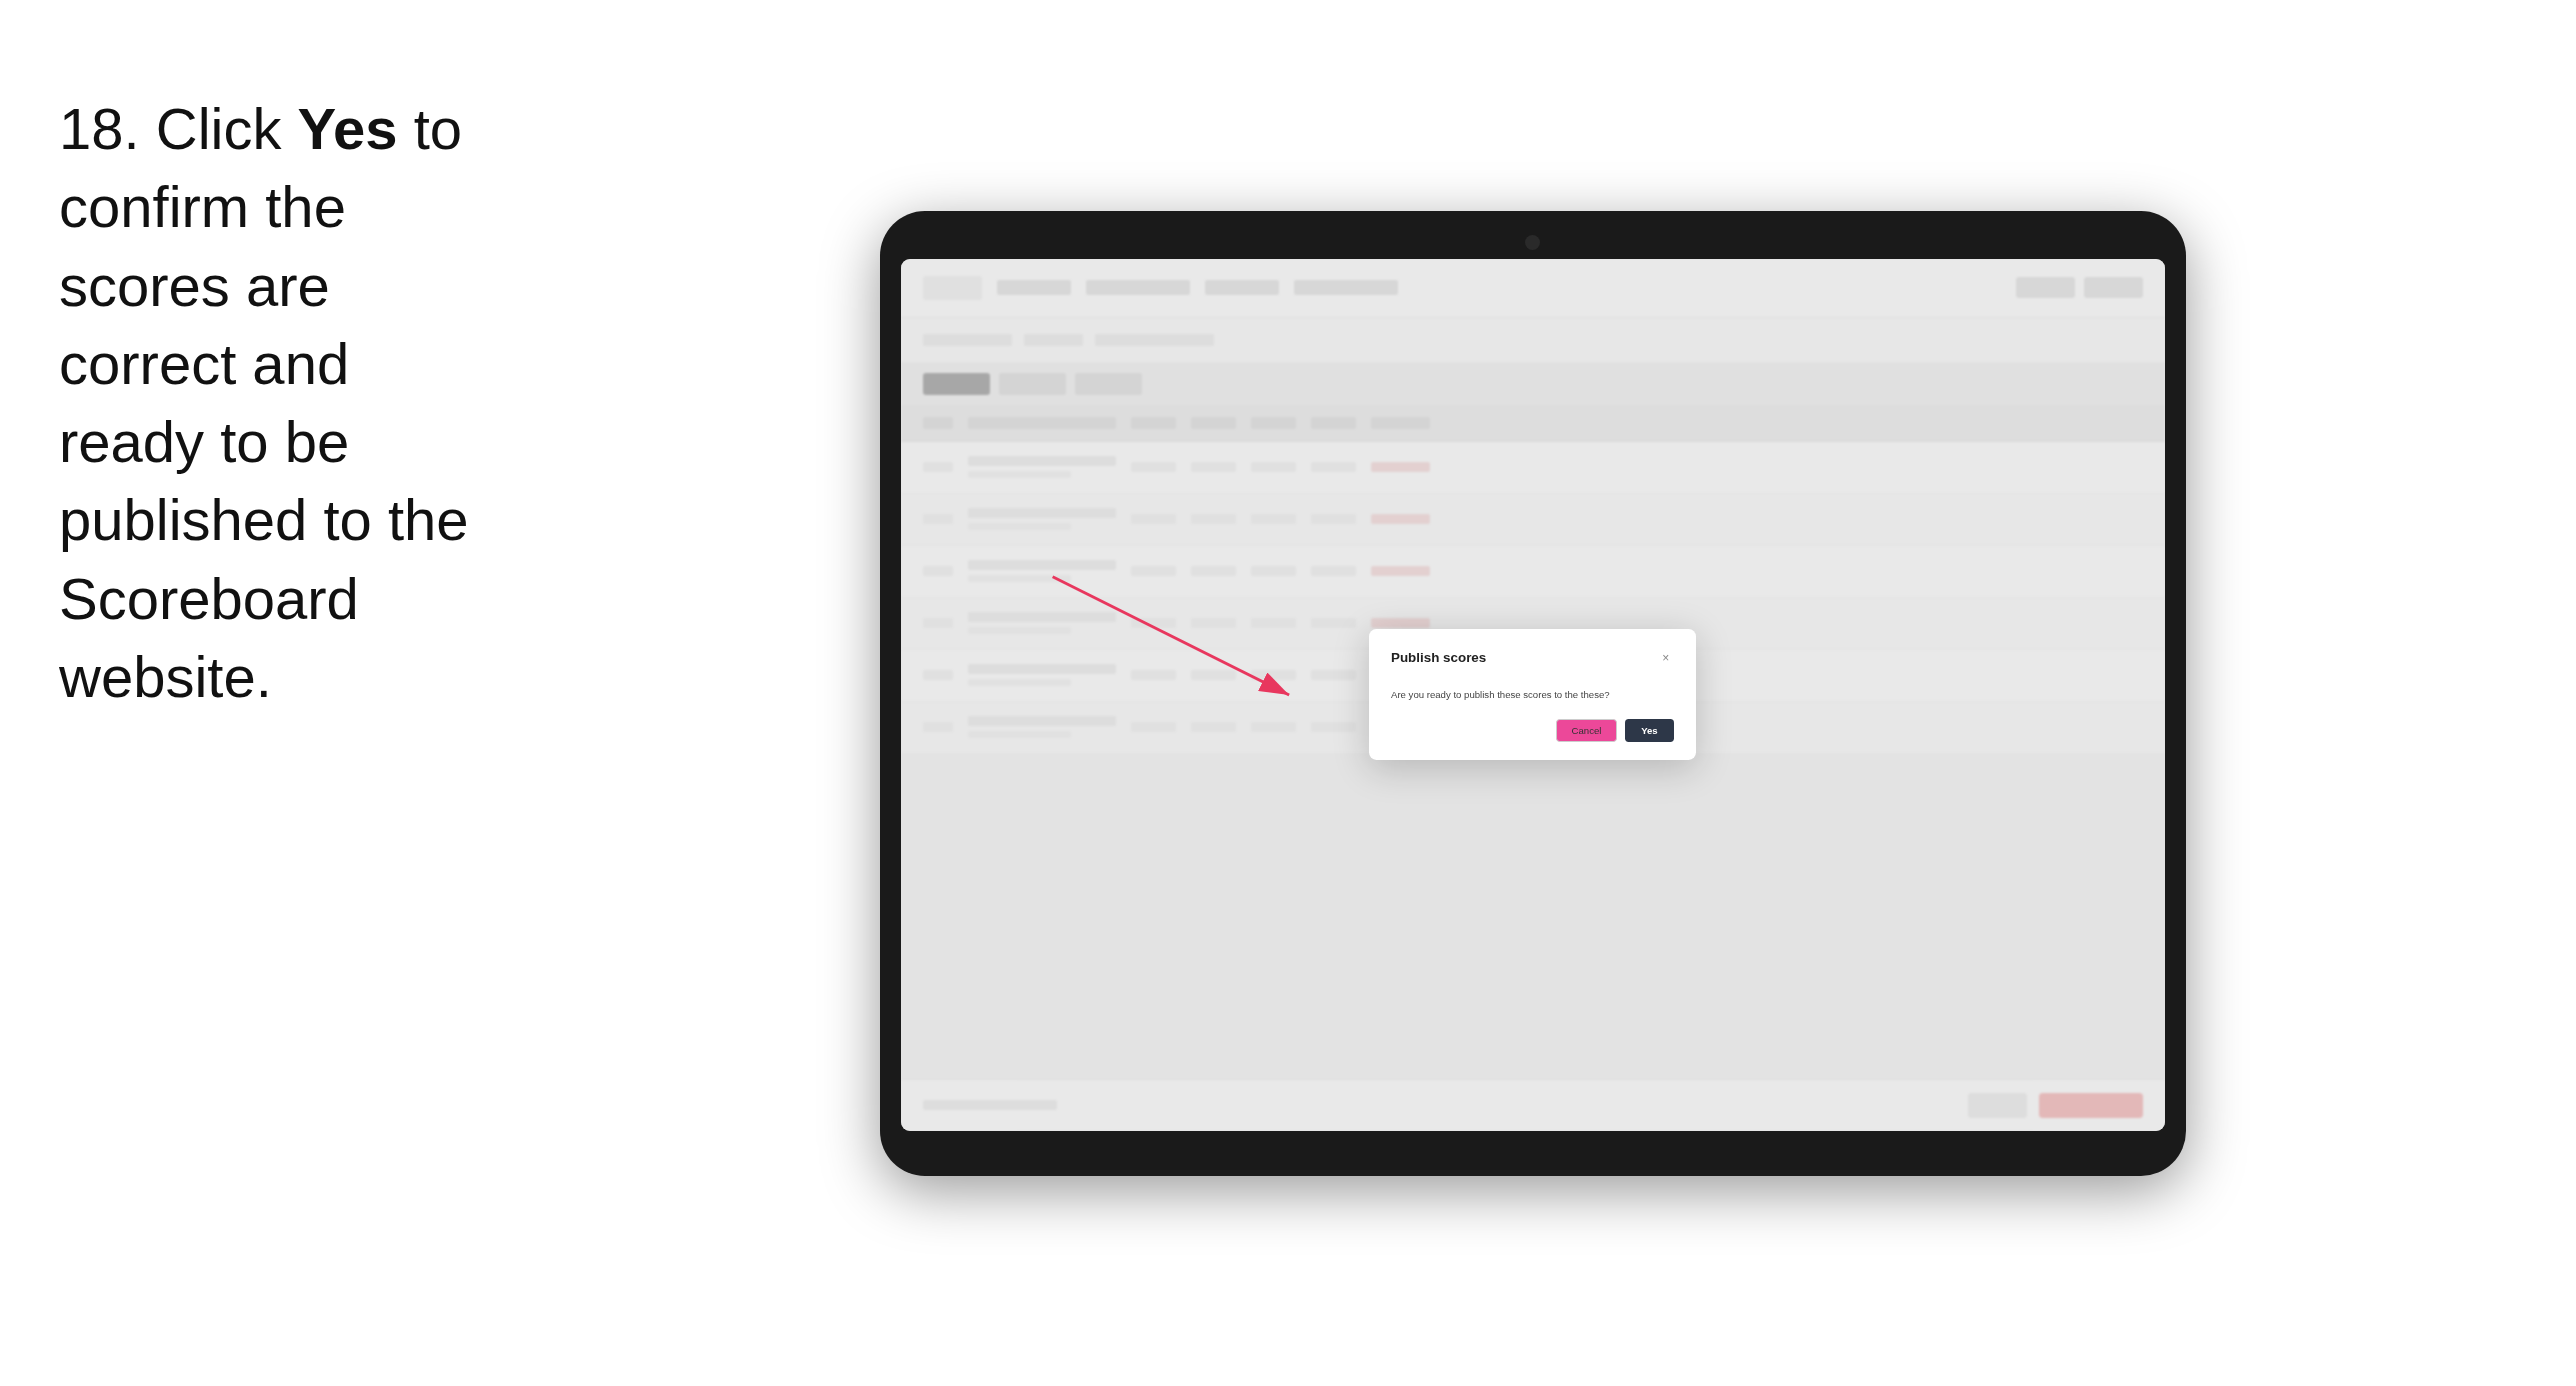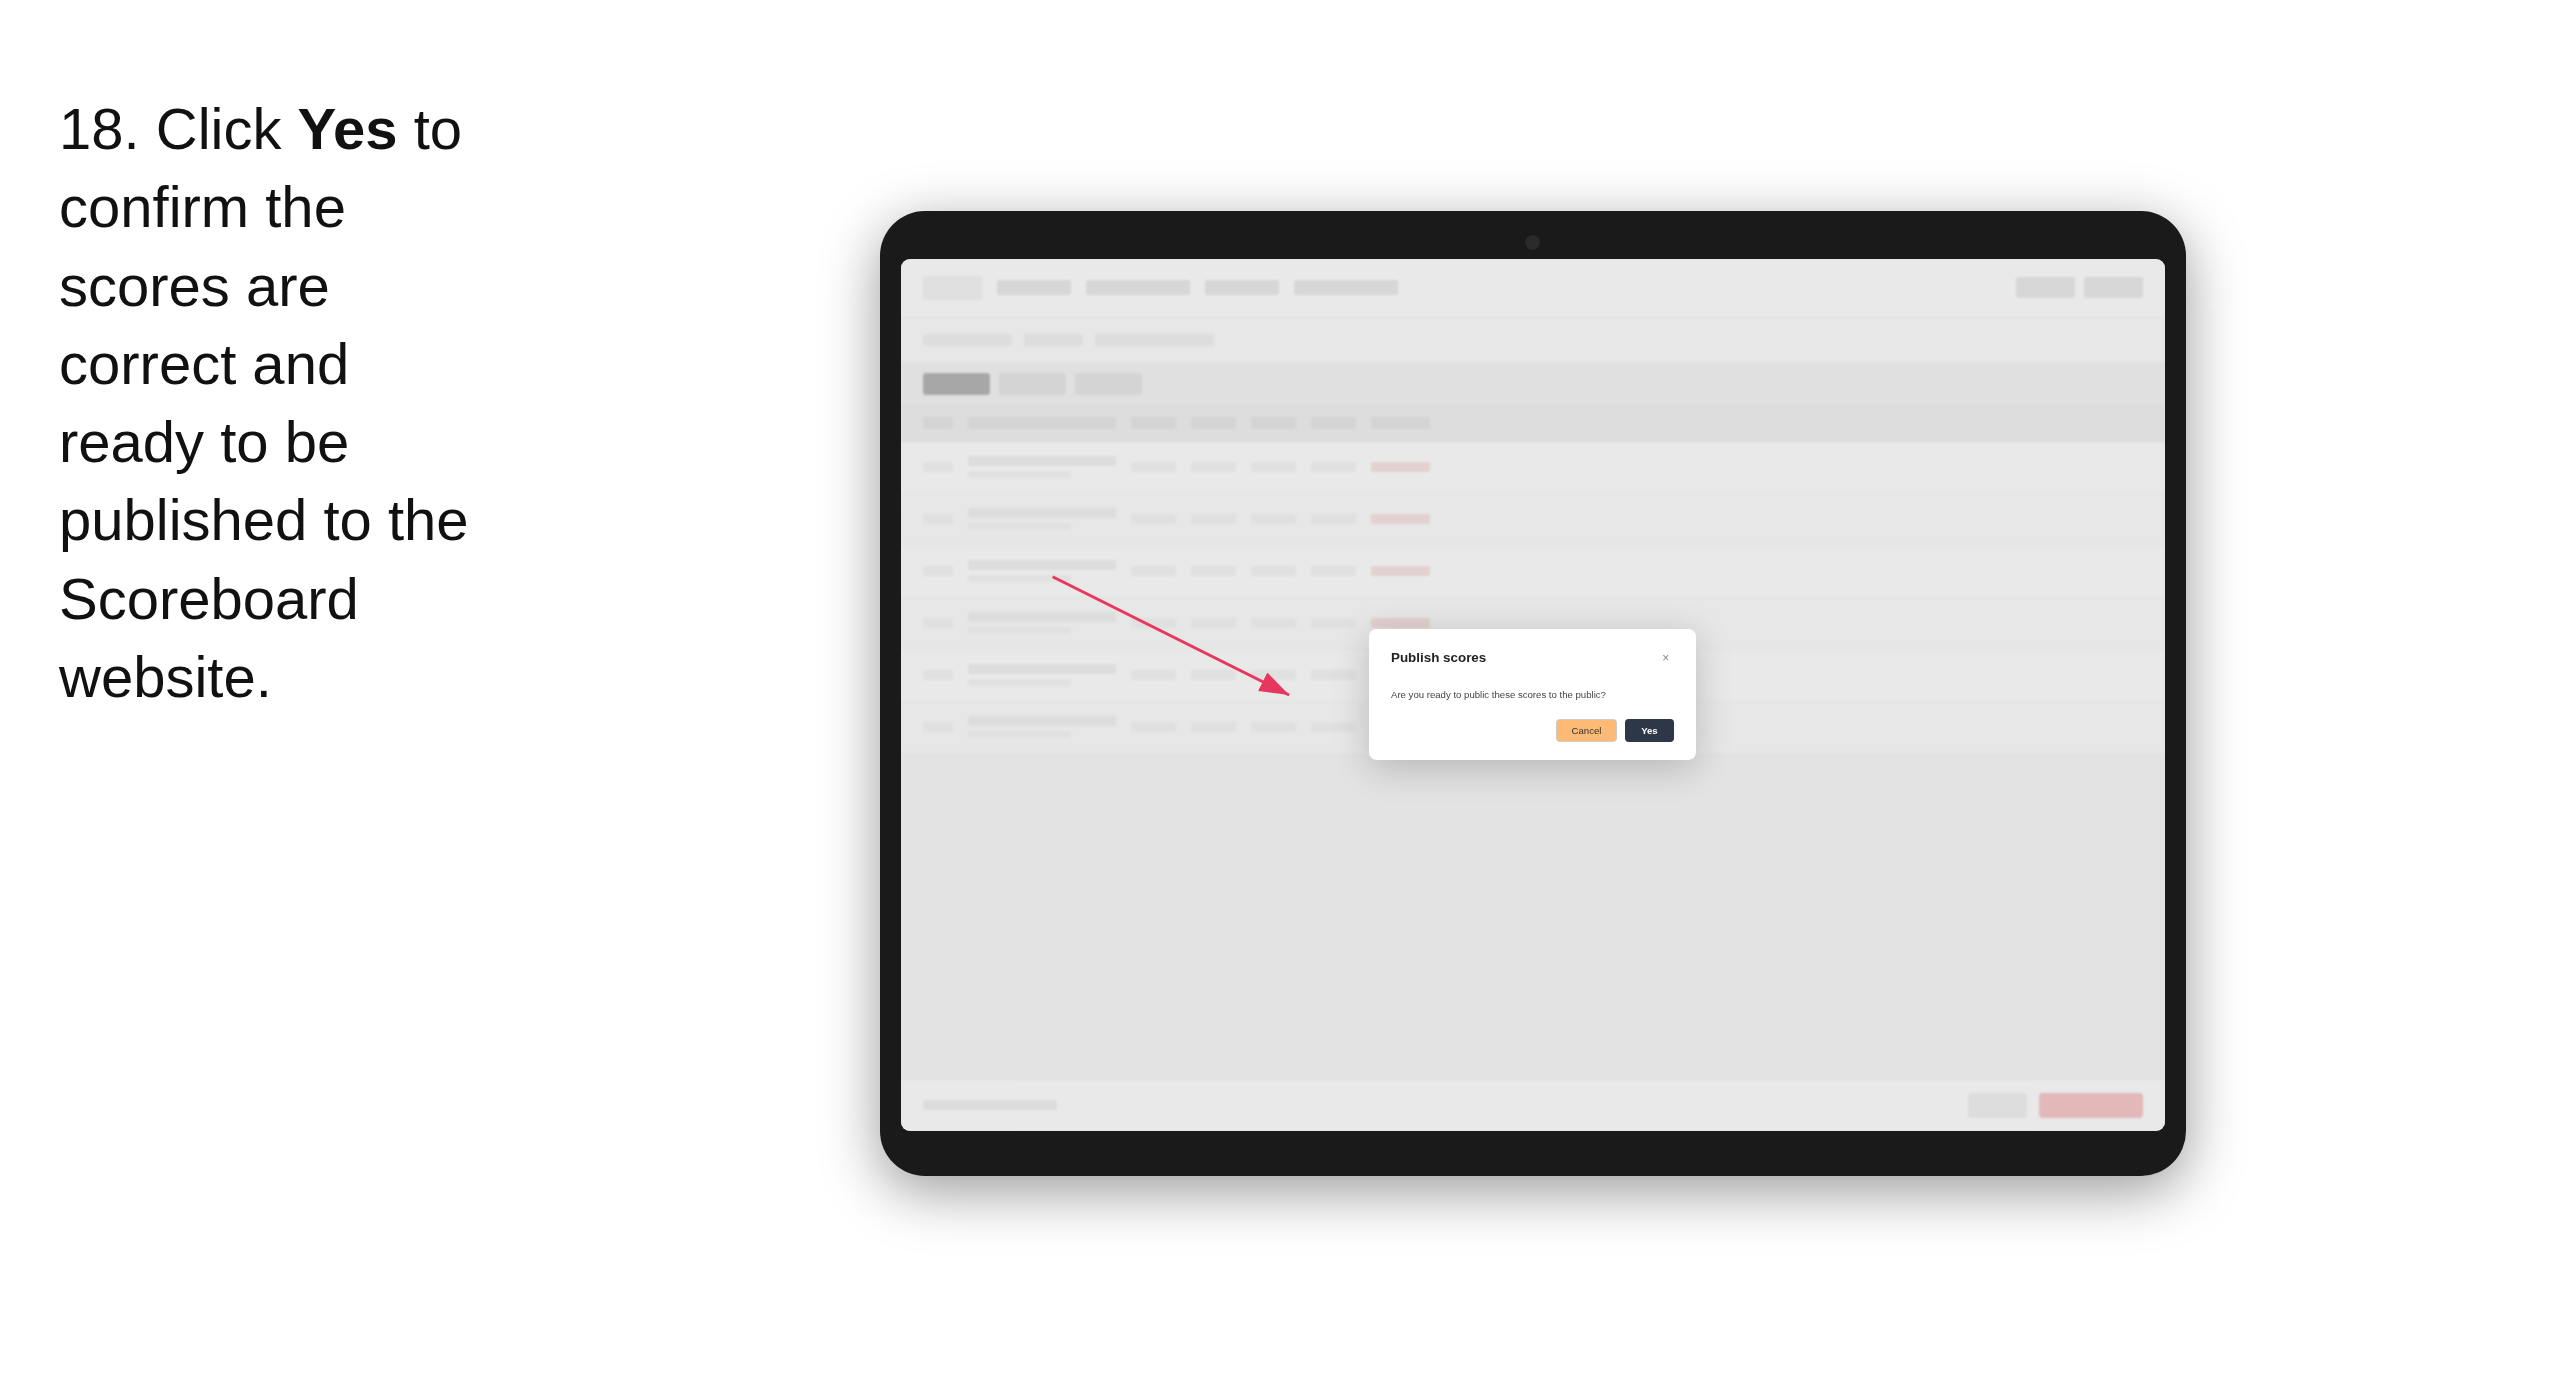--- a/index.html
+++ b/index.html
@@ -342,21 +342,21 @@
 
     .modal-footer {
       display: flex;
       justify-content: flex-end;
       gap: 7.4px;
     }
 
     .btn-cancel {
       padding: 5.2px 15px;
       font-size: 9.6px;
-      background: #fdba74;
+      background: #ec4899;
       border: 0.7px solid #ccc;
       border-radius: 3.7px;
       cursor: pointer;
       color: #333;
     }
 
     .btn-yes {
       padding: 5.2px 16.3px;
       font-size: 9.6px;
       background: #2d3748;
@@ -513,21 +513,21 @@
             <div class="footer-btn-primary"></div>
           </div>
         </div>
 
         <div class="modal-overlay">
           <div class="modal-dialog">
             <div class="modal-title-row">
               <span class="modal-title">Publish scores</span>
               <button class="modal-close">×</button>
             </div>
-            <div class="modal-body">Are you ready to public these scores to the public?</div>
+            <div class="modal-body">Are you ready to publish these scores to the these?</div>
             <div class="modal-footer">
               <button class="btn-cancel">Cancel</button>
               <button class="btn-yes">Yes</button>
             </div>
           </div>
         </div>
 
         <div class="arrow-container">
           <svg viewBox="0 0 1700 1180" preserveAspectRatio="xMidYMid meet">
             <defs>

